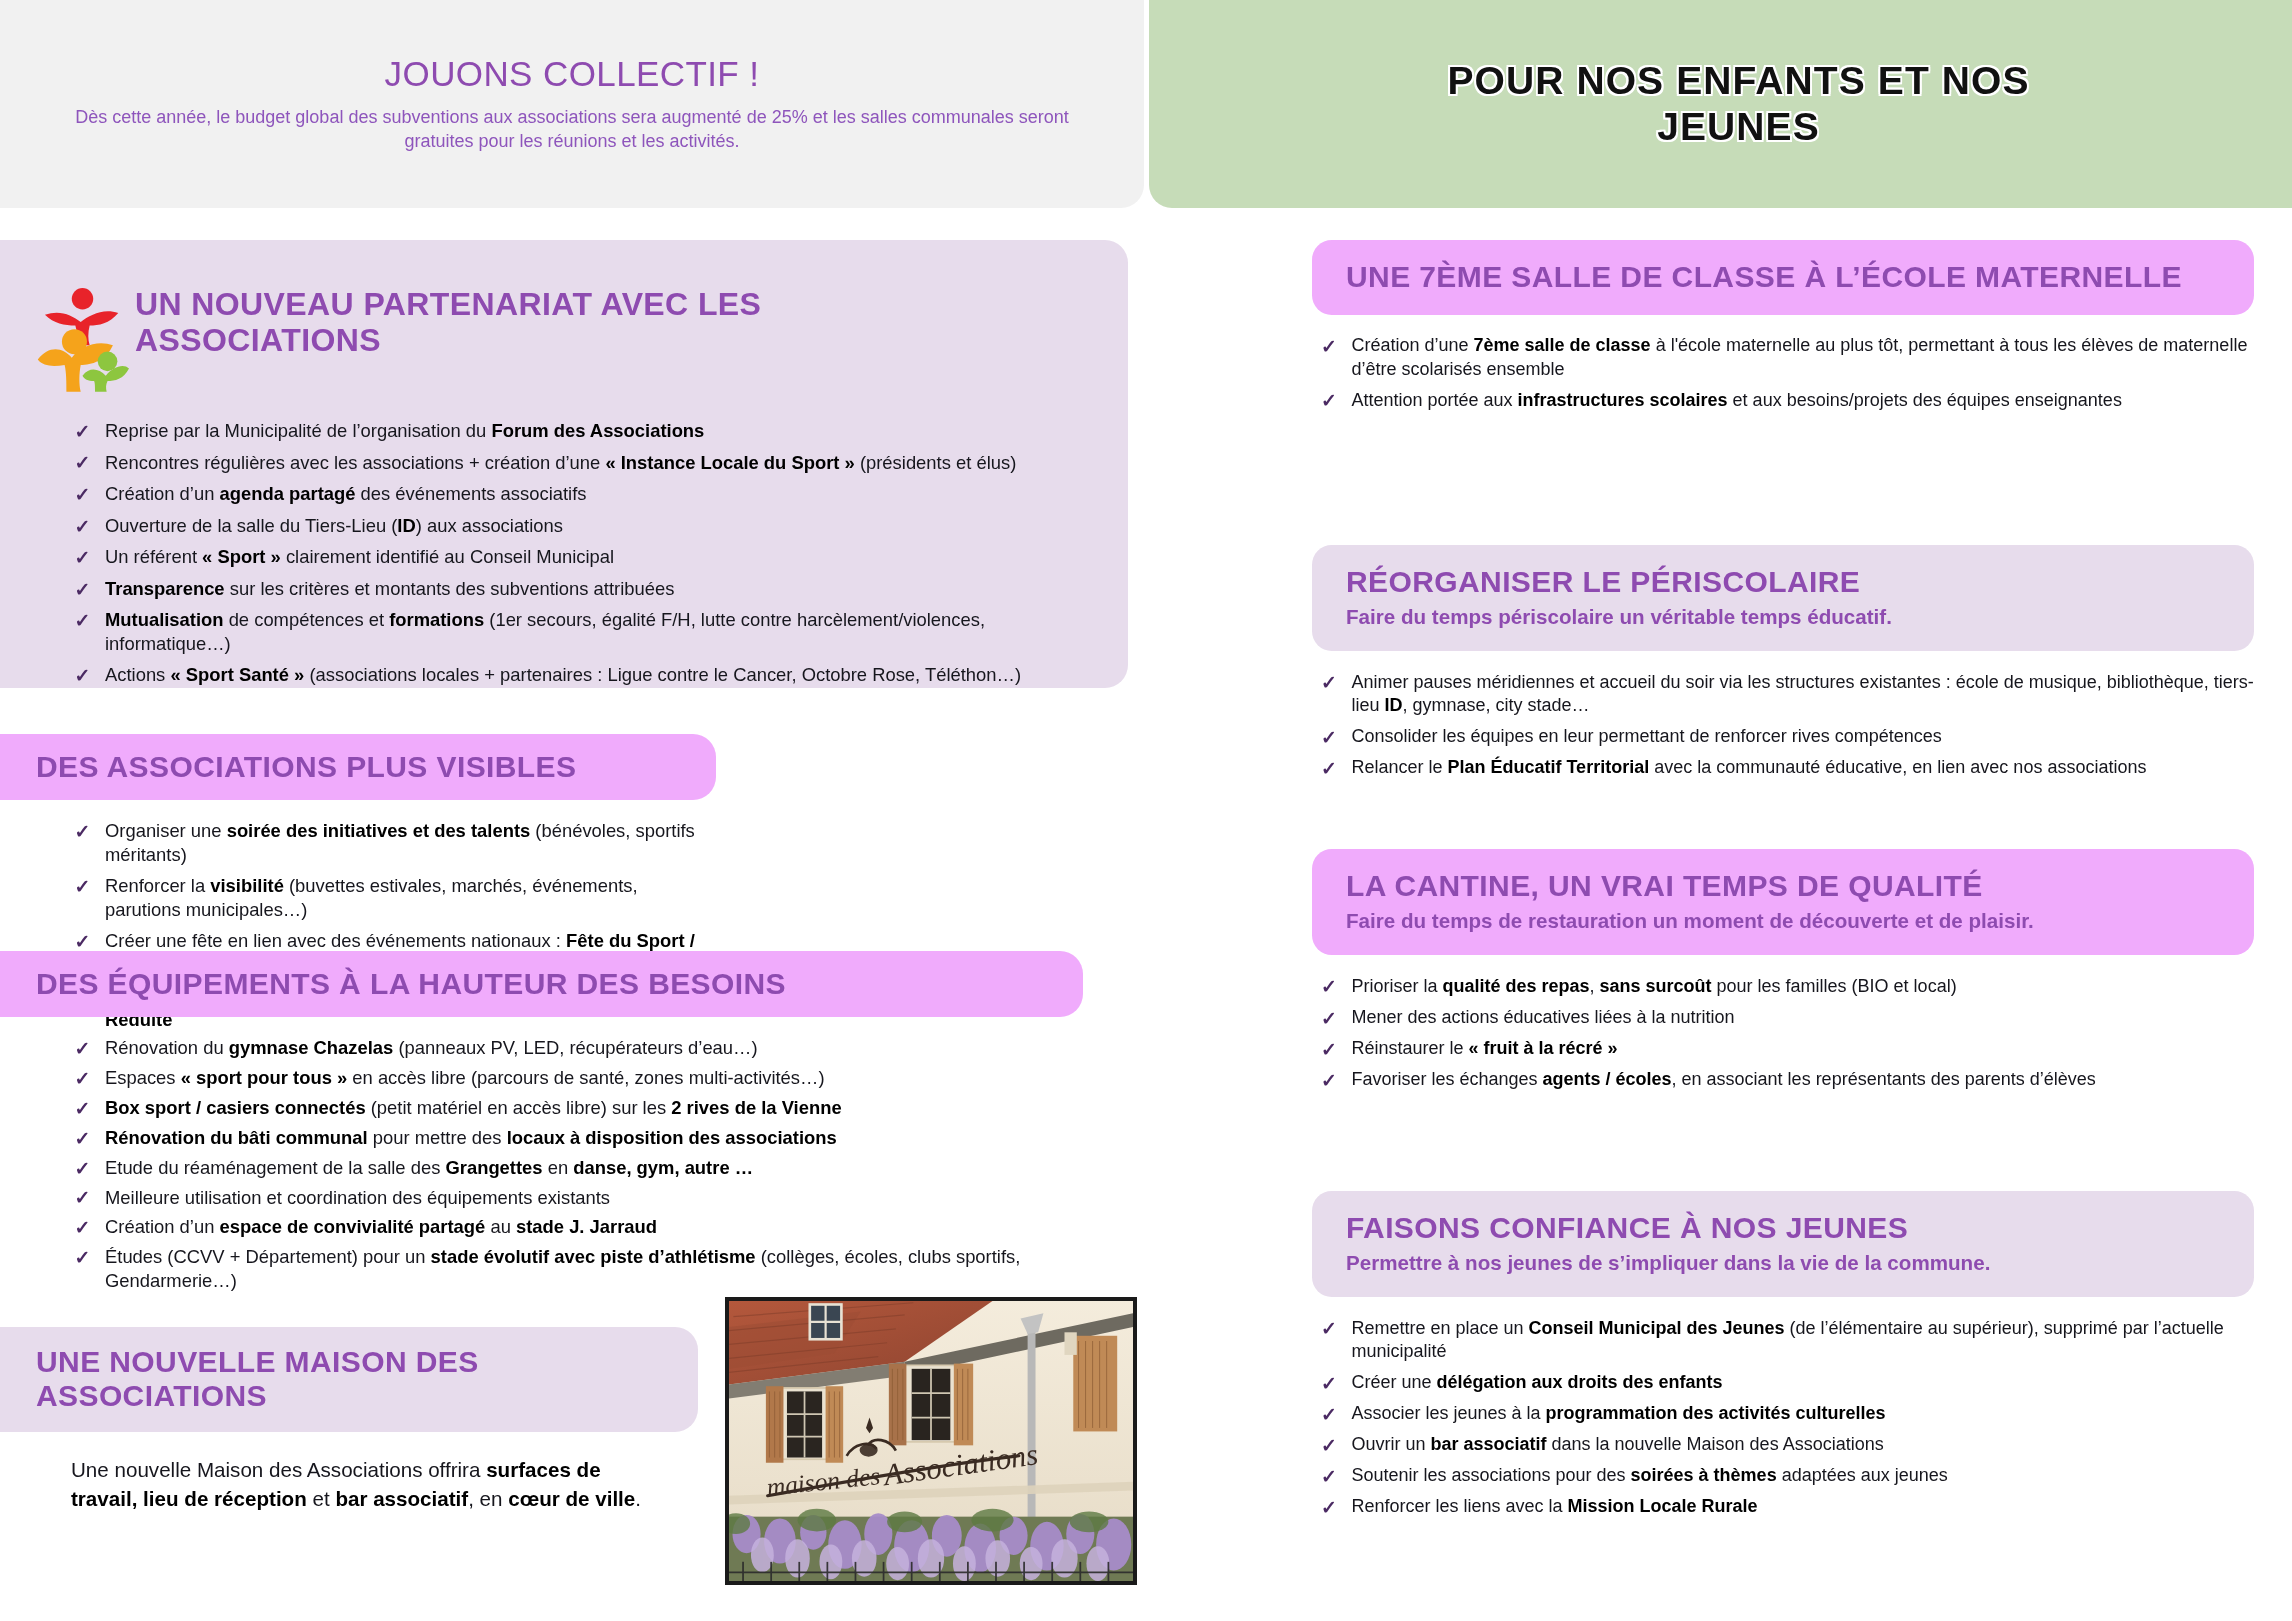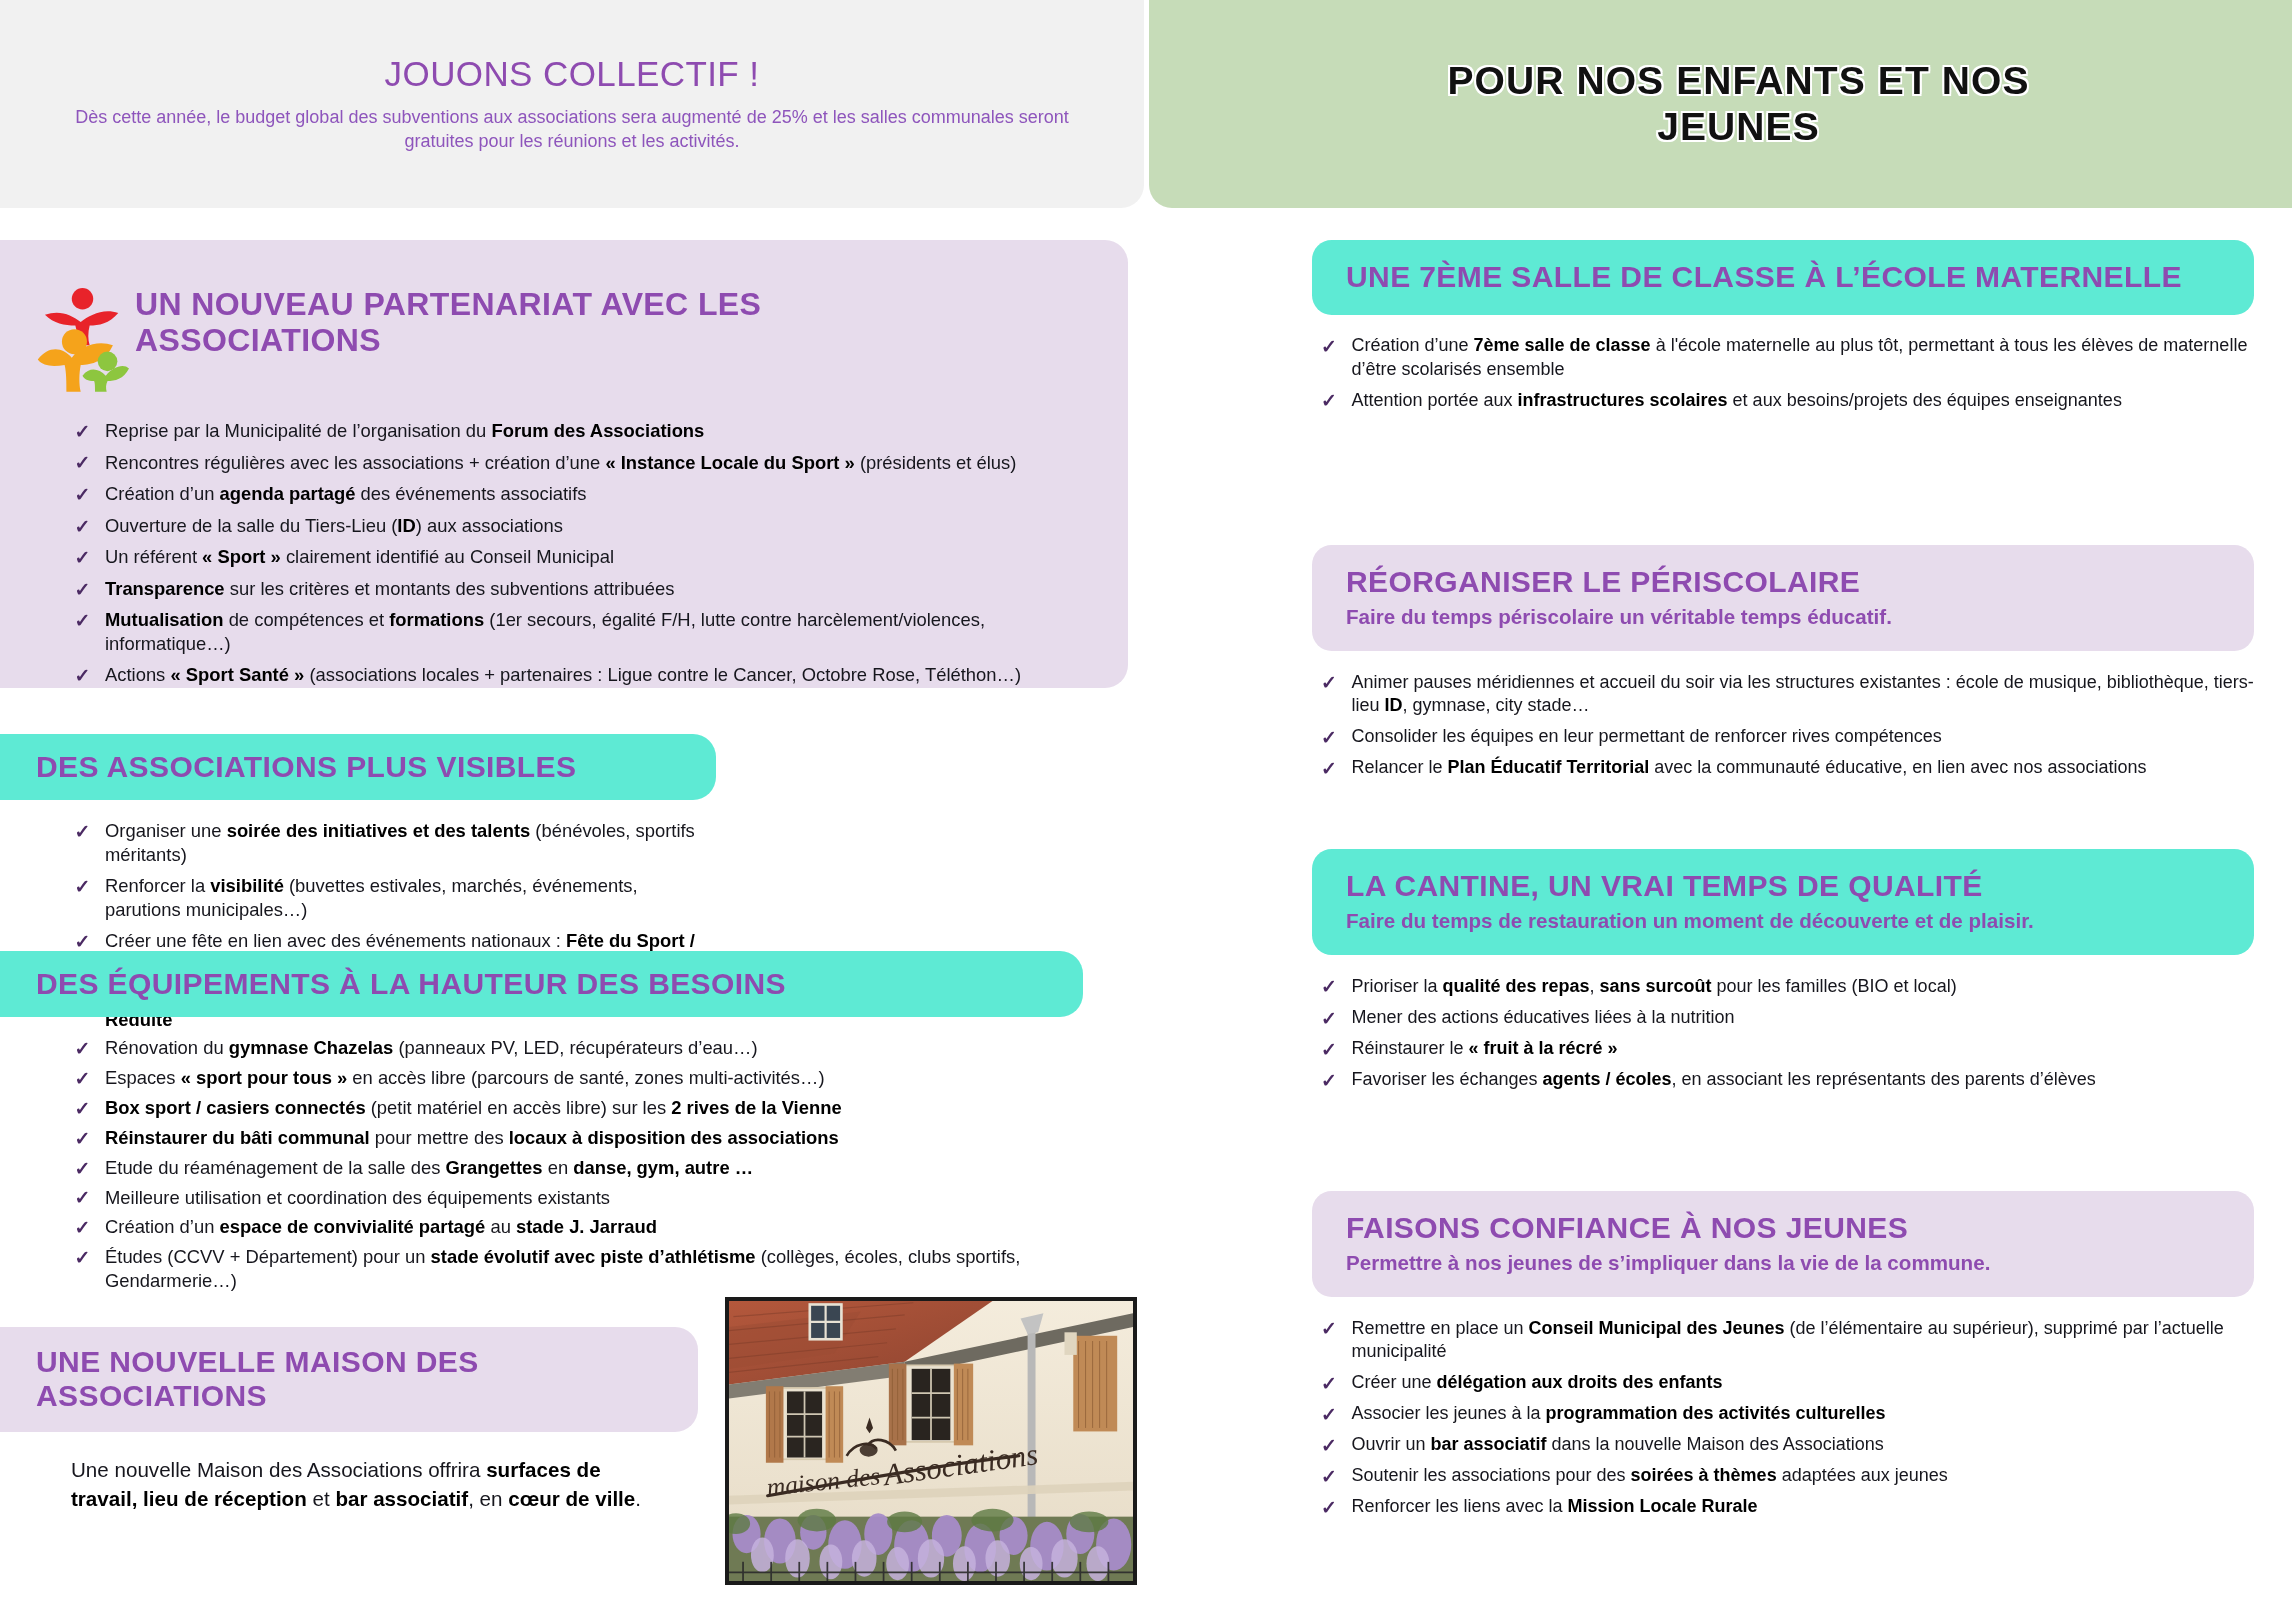--- a/index.html
+++ b/index.html
@@ -46,21 +46,21 @@
   }
 
   
   .sec{position:absolute;}
   .hdr{
     box-sizing:border-box;
     border-radius:19.7px;
     display:flex;flex-direction:column;justify-content:center;
   }
   .hdr.lav{background:#e7dcec;}
-  .hdr.grn{background:#5eead4;}
+  .hdr.grn{background:#f0abfc;}
   .hdr h2{
     margin:0;color:#8e4bb0;font-weight:800;letter-spacing:0.4px;line-height:1.12;
   }
   .hdr .sub{
     margin:5.4px 0 0 0;color:#8e4bb0;font-weight:700;font-size:20.6px;line-height:1.25;
   }
 
   
   ul.bul{list-style:none;margin:0;padding:0;}
   ul.bul li{
@@ -181,21 +181,21 @@
   </div>
 
   <div class="sec" id="sec-equip">
     <div class="hdr grn">
       <h2>DES ÉQUIPEMENTS À LA HAUTEUR DES BESOINS</h2>
     </div>
     <ul class="bul tight">
         <li><span class="ck">✓</span><span>Rénovation du <b>gymnase Chazelas</b> (panneaux PV, LED, récupérateurs d’eau…)</span></li>
         <li><span class="ck">✓</span><span>Espaces <b>« sport pour tous »</b> en accès libre (parcours de santé, zones multi-activités…)</span></li>
         <li><span class="ck">✓</span><span><b>Box sport / casiers connectés</b> (petit matériel en accès libre) sur les <b>2 rives de la Vienne</b></span></li>
-        <li><span class="ck">✓</span><span><b>Réinstaurer du bâti communal</b> pour mettre des <b>locaux à disposition des associations</b></span></li>
+        <li><span class="ck">✓</span><span><b>Rénovation du bâti communal</b> pour mettre des <b>locaux à disposition des associations</b></span></li>
         <li><span class="ck">✓</span><span>Etude du réaménagement de la salle des <b>Grangettes</b> en <b>danse, gym, autre …</b></span></li>
         <li><span class="ck">✓</span><span>Meilleure utilisation et coordination des équipements existants</span></li>
         <li><span class="ck">✓</span><span>Création d’un <b>espace de convivialité partagé</b> au <b>stade J. Jarraud</b></span></li>
         <li><span class="ck">✓</span><span>Études (CCVV + Département) pour un <b>stade évolutif avec piste d’athlétisme</b> (collèges, écoles, clubs sportifs, Gendarmerie…)</span></li>
       </ul>
   </div>
 
   <div class="sec" id="sec-maison">
     <div class="hdr lav">
       <h2>UNE NOUVELLE MAISON DES ASSOCIATIONS</h2>

